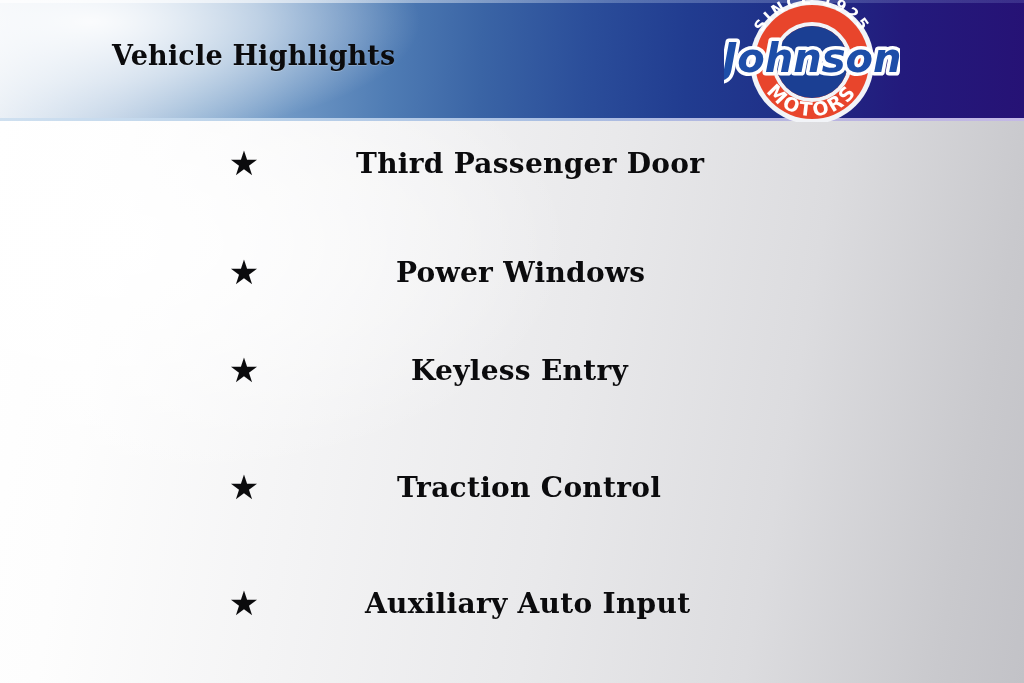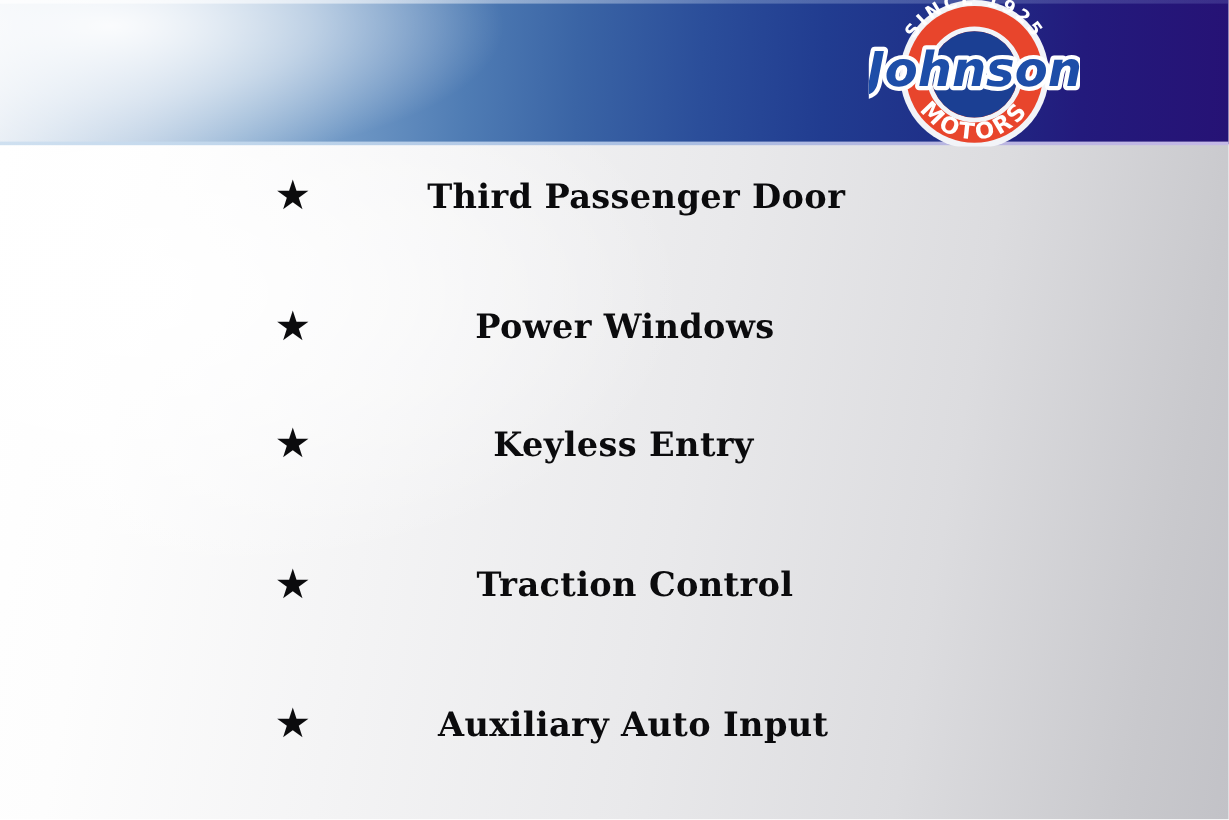--- a/index.html
+++ b/index.html
@@ -180,20 +180,21 @@
 
   <div id="body-bg"></div>
   <div id="body-sheen"></div>
 
   <div id="header">
     <div id="header-sheen"></div>
     <div id="header-topline"></div>
   </div>
   <div id="header-edge"></div>
 
+  <div id="slide-title">Vehicle Highlights</div>
 
   <div id="logo">
     <svg width="176" height="130" viewBox="0 0 176 130" xmlns="http://www.w3.org/2000/svg">
       <defs>
         <path id="arcTop" d="M 30 70 A 58 58 0 0 1 146 70" fill="none"></path>
         <path id="arcBottom" d="M 34 70 A 54 54 0 0 0 142 70" fill="none"></path>
       </defs>
 
       <circle cx="88" cy="70" r="62" fill="#f2f4f8"></circle>
 

